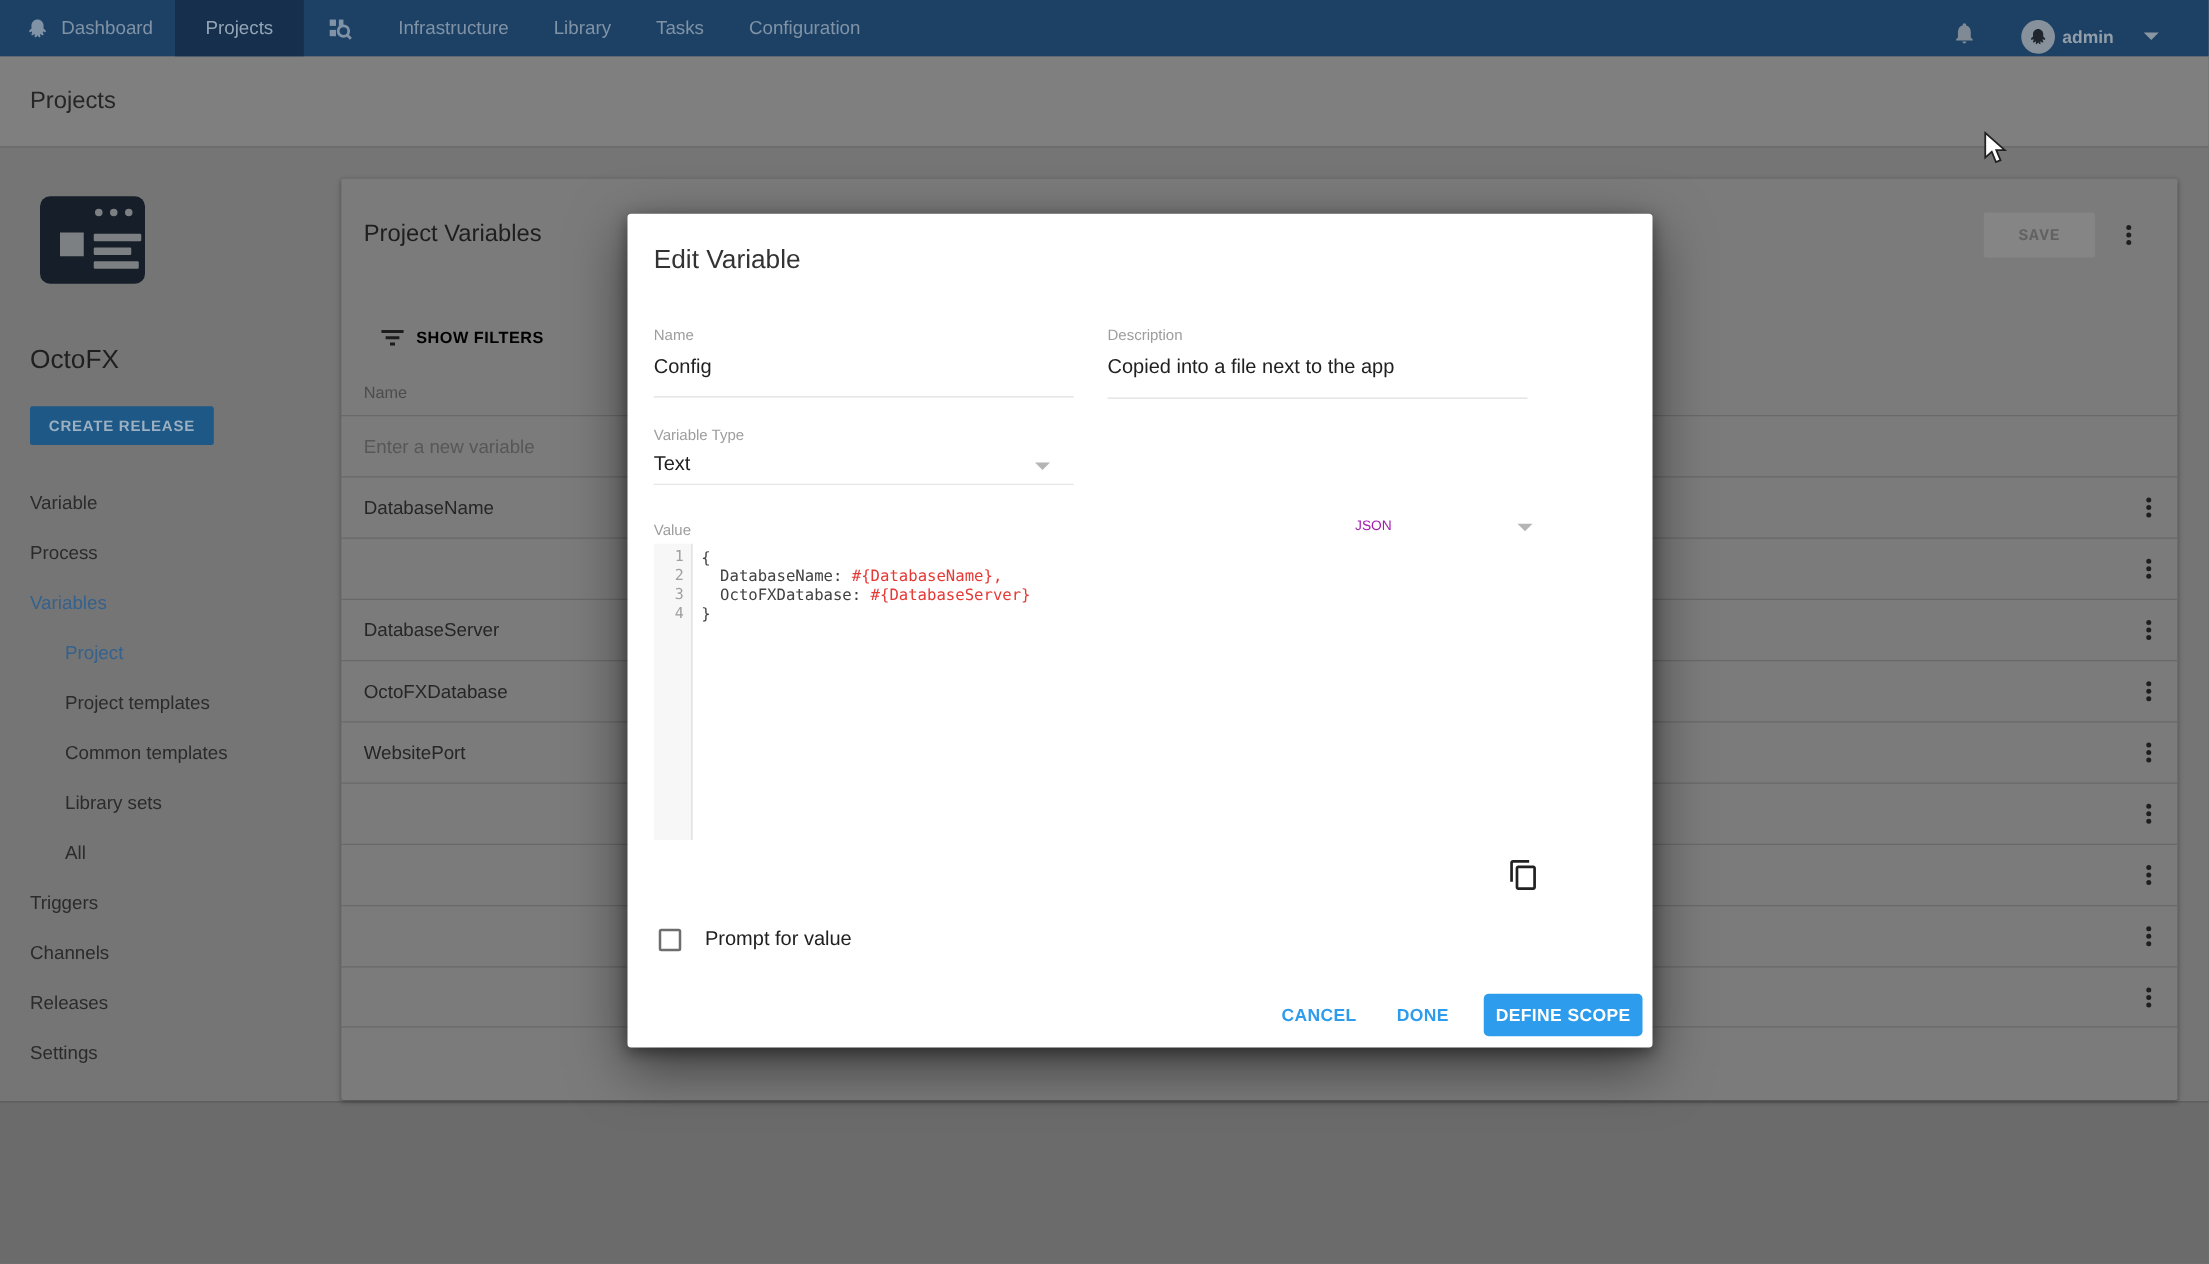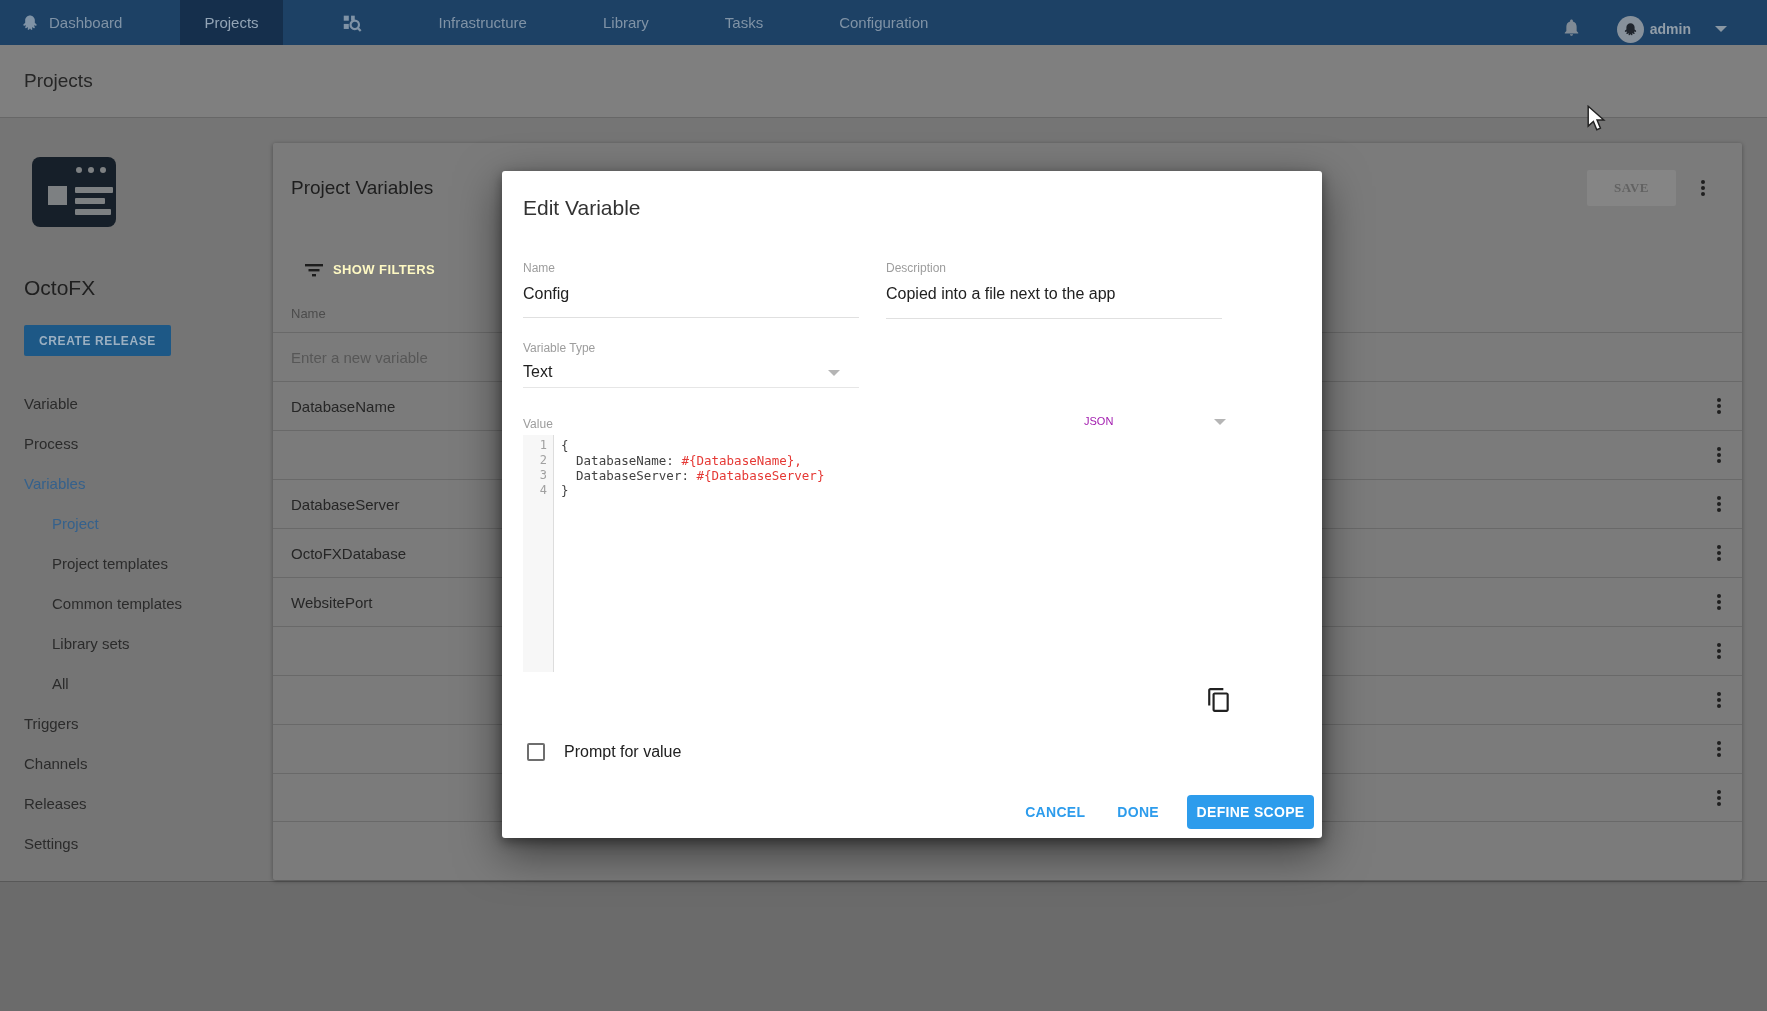--- a/index.html
+++ b/index.html
@@ -5,21 +5,21 @@
   * { margin:0; padding:0; box-sizing:border-box; }
   html,body { width:1767px; height:1011px; }
   body {
     position:relative; overflow:hidden;
     font-family:"Liberation Sans", sans-serif;
     background:#6b6b6b;
   }
   
   .navbar {
     position:absolute; top:0; left:0; width:1767px; height:45px;
-    background:#1d4165; display:flex; align-items:stretch; z-index:2;gap:40px;
+    background:#1d4165; display:flex; align-items:stretch; z-index:2;
   }
   .nav-item {
     display:flex; align-items:center; gap:9px; padding:0 18px;
     color:#8093a6; font-size:15px; cursor:pointer; white-space:nowrap;
   }
   .nav-item.first { padding-left:20px; }
   .nav-item.active { background:#152f4c; color:#93a5b6; padding:0 24px; }
   .nav-icon svg { display:block; }
   .nav-right {
     position:absolute; right:40px; top:0; height:58px;
@@ -73,27 +73,27 @@
   .side-item.active { color:#35618c; }
   
   .panel {
     position:absolute; left:273px; top:25px; width:1469px; height:737px;
     background:#7b7b7b; border-radius:2px; box-shadow:0 1px 4px rgba(0,0,0,.35);
   }
   .panel-title { position:absolute; left:18px; top:34px; font-size:19px; color:#1e1e1e; }
   .save-btn {
     position:absolute; left:1314px; top:27px; width:89px; height:36px;
     background:#858585; color:#626262; border:none; border-radius:2px;
-    font-family:Liberation Serif, serif; font-size:13px; font-weight:bold; letter-spacing:.5px;
+    font-family:Liberation Mono, monospace; font-size:13px; font-weight:bold; letter-spacing:.5px;
   }
   .kebab { display:flex; flex-direction:column; gap:2px; align-items:center; cursor:pointer; padding:4px; }
   .kebab i { width:4px; height:4px; border-radius:50%; background:#1f1f1f; }
   .panel-kebab { position:absolute; left:1424px; top:33px; }
   .show-filters { position:absolute; left:32px; top:119px; display:flex; align-items:center; gap:10px; cursor:pointer; }
-  .show-filters span { color:#fef9c3; font-size:13px; font-weight:bold; letter-spacing:.4px; }
+  .show-filters span { color:#000000; font-size:13px; font-weight:bold; letter-spacing:.4px; }
   .name-header { position:absolute; left:18px; top:163px; font-size:13px; color:#4c4c4c; }
   .rows { position:absolute; left:0; top:189px; width:1469px; }
   .var-row {
     position:relative; height:49px; border-top:1px solid #696969;
     display:flex; align-items:center;
   }
   .var-row .label { margin-left:18px; font-size:15px; color:#262626; }
   .var-row .row-kebab { position:absolute; left:1440px; top:50%; transform:translateY(-50%); }
   .new-var-input {
     margin-left:18px; width:400px; border:none; background:transparent; outline:none;
@@ -356,21 +356,21 @@
 
   <div class="editor">
     <div class="gutter">
       <div>1</div>
       <div>2</div>
       <div>3</div>
       <div>4</div>
     </div>
     <div class="code"><span>{</span>
 <span>  DatabaseName: </span><span class="tok">#{DatabaseName},</span>
-<span>  DatabaseServer: </span><span class="tok">#{DatabaseServer}</span>
+<span>  OctoFXDatabase: </span><span class="tok">#{DatabaseServer}</span>
 <span>}</span></div>
   </div>
 
   <div class="json-select">
     <span class="val">JSON</span>
     <span class="select-caret" style="left:130px; top:8px"></span>
   </div>
 
   <div class="copy-btn">
     <svg width="26" height="26" viewBox="0 0 24 24" fill="#212121">

